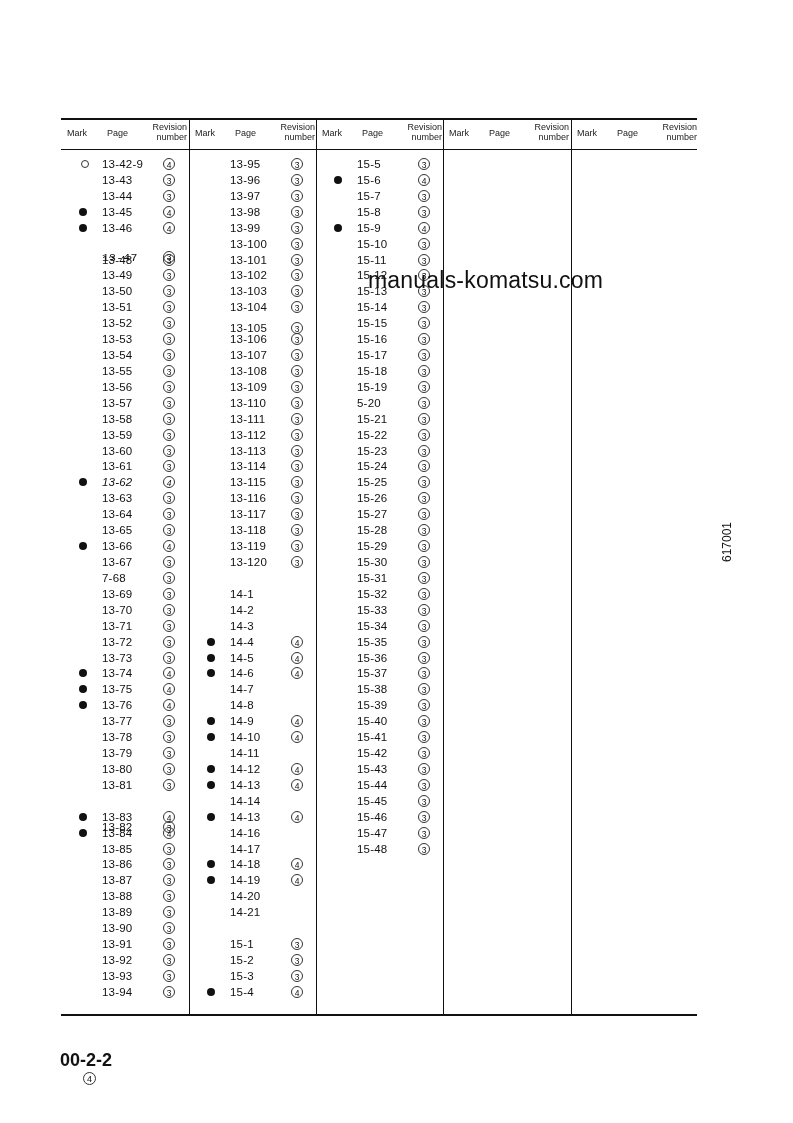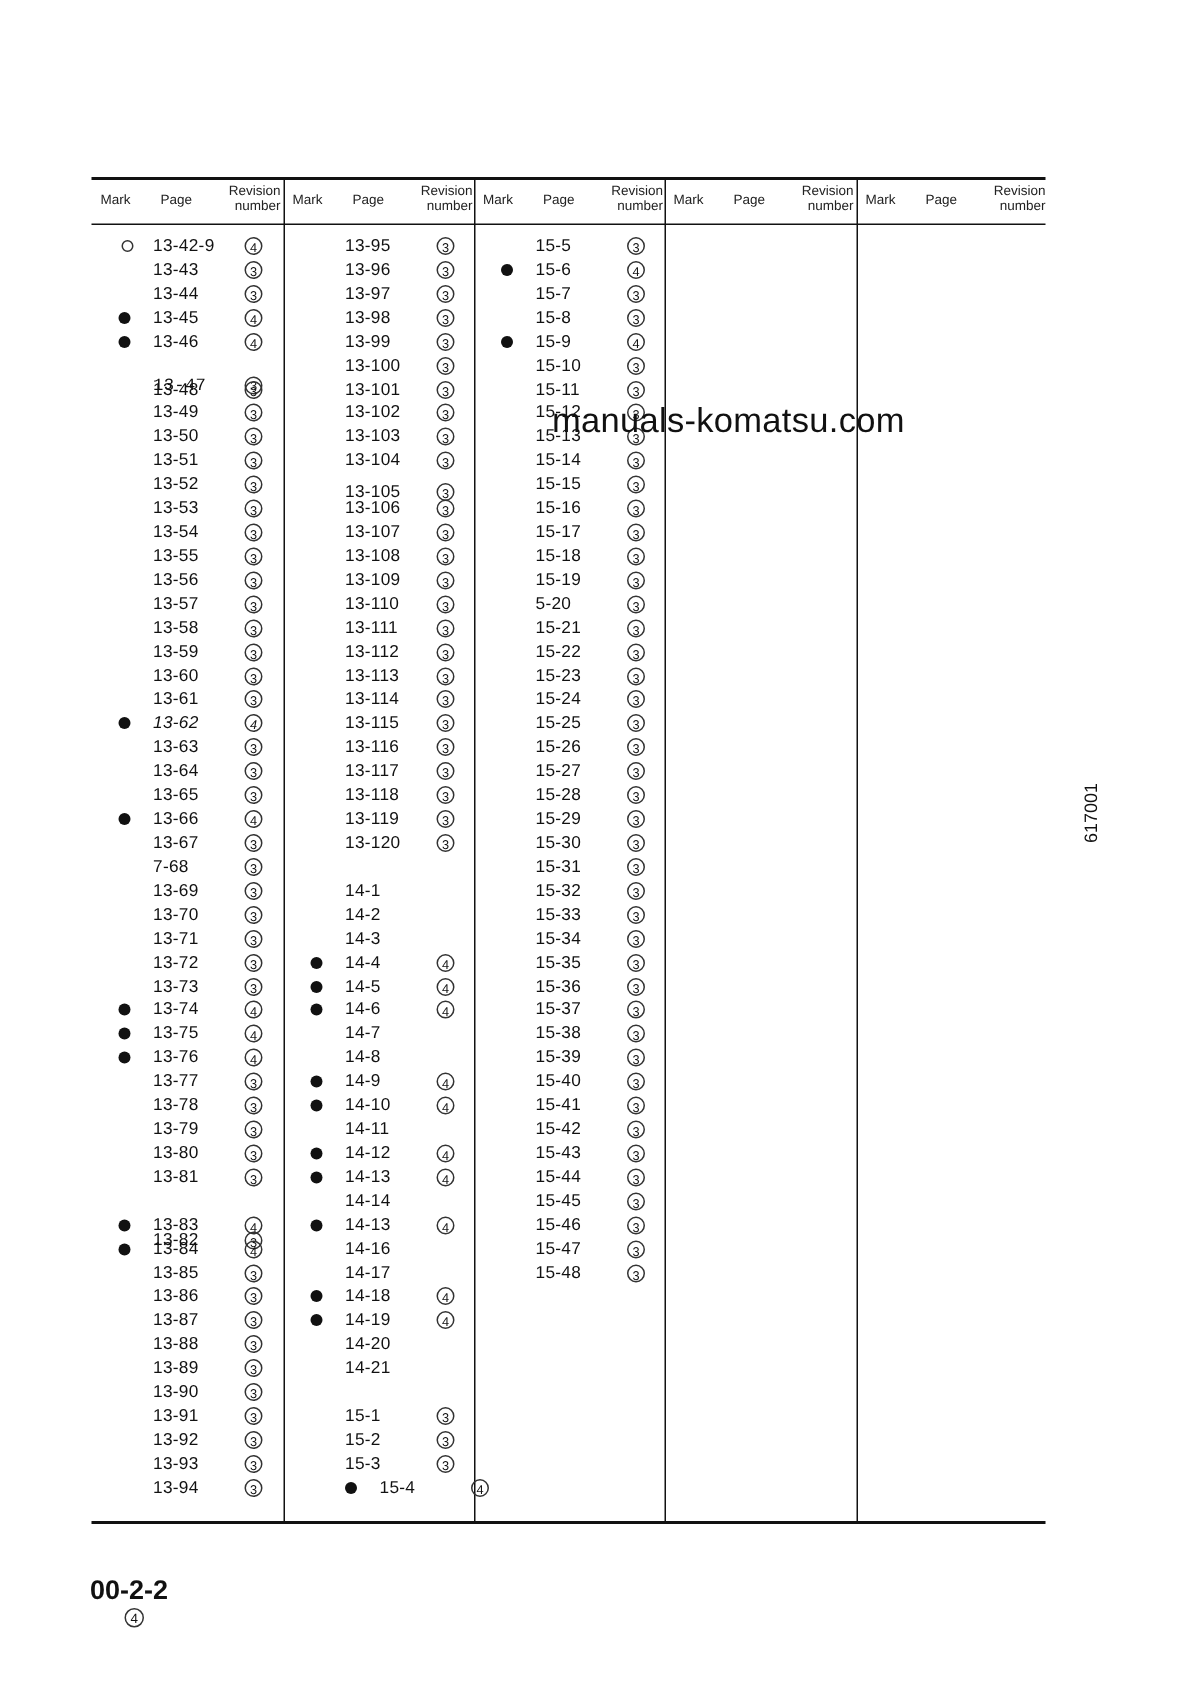--- a/index.html
+++ b/index.html
@@ -571,21 +571,21 @@
       <div class="row" style="top: 796px;">
         <span class="mk"></span>
         <span class="pg">15-2</span>
         <span class="rv">3</span>
       </div>
       <div class="row" style="top: 811.92px;">
         <span class="mk"></span>
         <span class="pg">15-3</span>
         <span class="rv">3</span>
       </div>
-      <div class="row" style="top: 827.84px; margin-left: 23px;">
+      <div class="row" style="top: 827.84px;">
         <span class="mk dot"></span>
         <span class="pg">15-4</span>
         <span class="rv">4</span>
       </div>
     </div>
   <div class="col" style="left:255px">
       <div class="row" style="top: 0px;">
         <span class="mk"></span>
         <span class="pg">15-5</span>
         <span class="rv">3</span>

